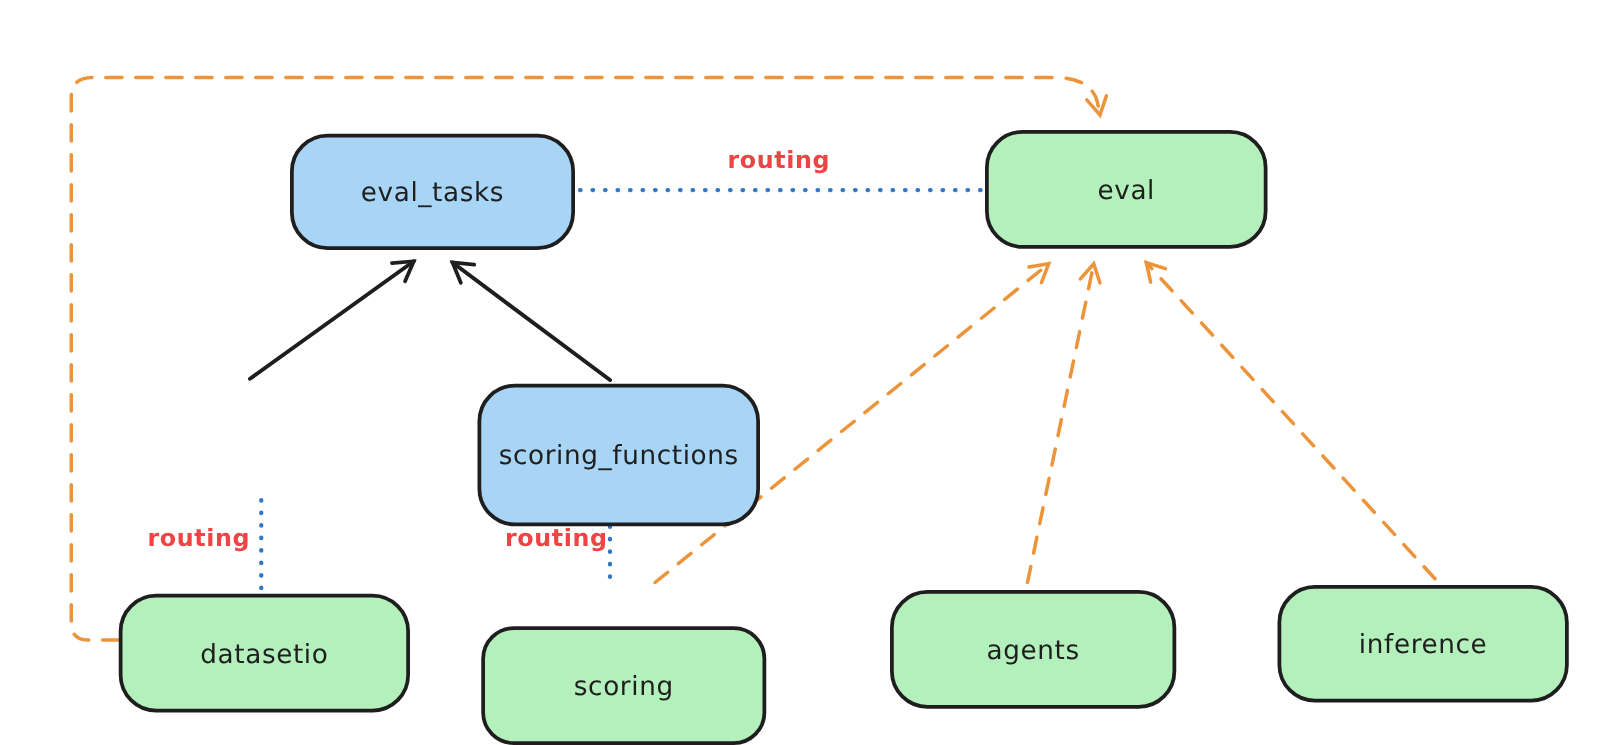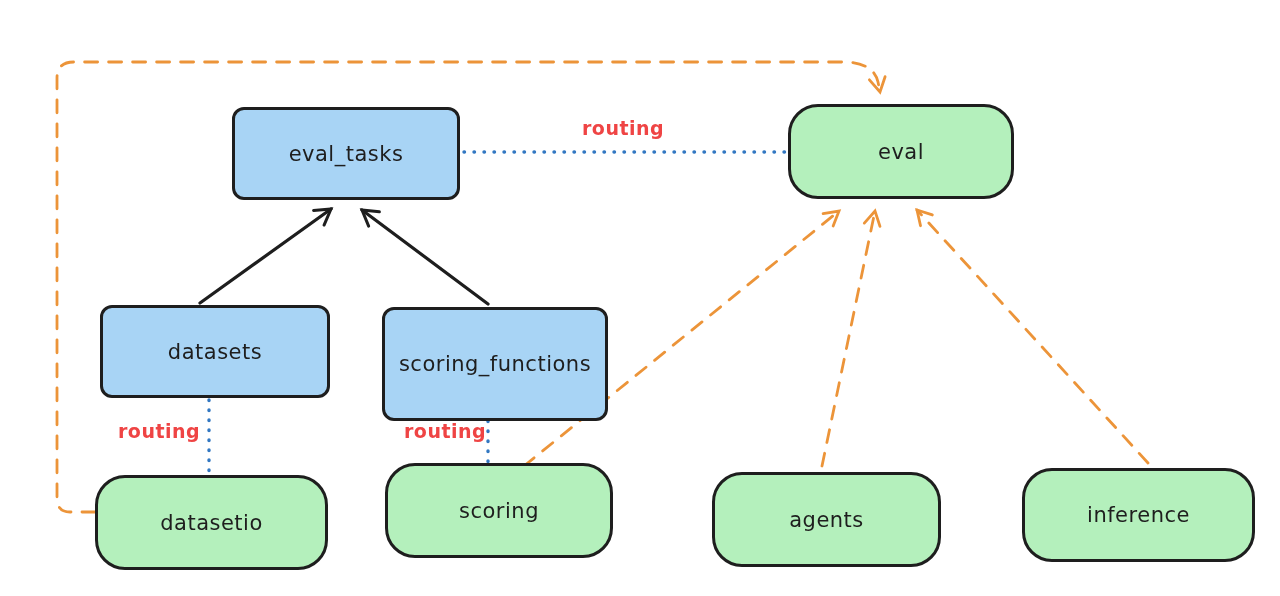--- a/index.html
+++ b/index.html
@@ -29,21 +29,21 @@
     display: flex;
     align-items: center;
     justify-content: center;
     border: 3px solid #1e1e1e;
     border-radius: 30px;
     font-size: 21px;
     color: #1e1e1e;
     letter-spacing: 0.5px;
     box-sizing: border-box;
   }
-  .node.blue  { background: #a8d4f5; border-radius: 12px; }
+  .node.blue  { background: #a8d4f5; }
   .node.green { background: #b4f0bc; }
   .edge-label {
     position: absolute;
     z-index: 3;
     color: #ef4444;
     font-size: 19px;
     font-weight: 600;
     letter-spacing: 0.5px;
   }
 </style>
@@ -76,33 +76,30 @@
   </svg>
 
   <div class="node blue" style="left:232px;  top:107px; width:228px; height:93px;">
     <span>eval_tasks</span>
   </div>
 
   <div class="node green" style="left:788px;  top:104px; width:226px; height:95px;">
     <span>eval</span>
   </div>
 
-  <div class="node blue" style="left:100px;  top:305px; width:230px; height:93px;">
-    <span>datasets</span>
-  </div>
 
   <div class="node blue" style="left:382px;  top:307px; width:226px; height:114px;">
     <span>scoring_functions</span>
   </div>
 
   <div class="node green" style="left:95px;   top:475px; width:233px; height:95px;">
     <span>datasetio</span>
   </div>
 
-  <div class="node green" style="left:385px;  top:463px; width:228px; height:95px;">
+  <div class="node green" style="left:385px;  top:501px; width:228px; height:95px;border-radius:26px;">
     <span>scoring</span>
   </div>
 
   <div class="node green" style="left:1022px; top:468px; width:233px; height:94px;">
     <span>inference</span>
   </div>
 
   <div class="node green" style="left:712px;  top:472px; width:229px; height:95px;">
     <span>agents</span>
   </div>

